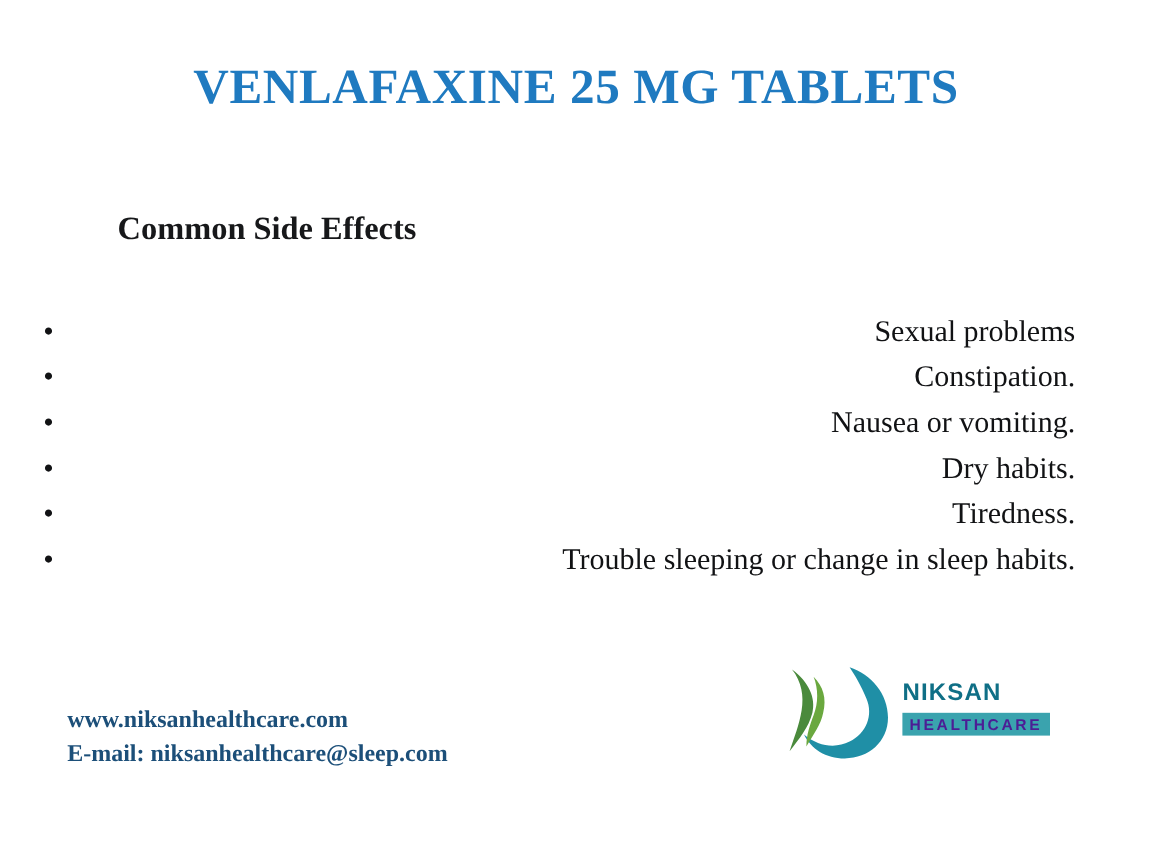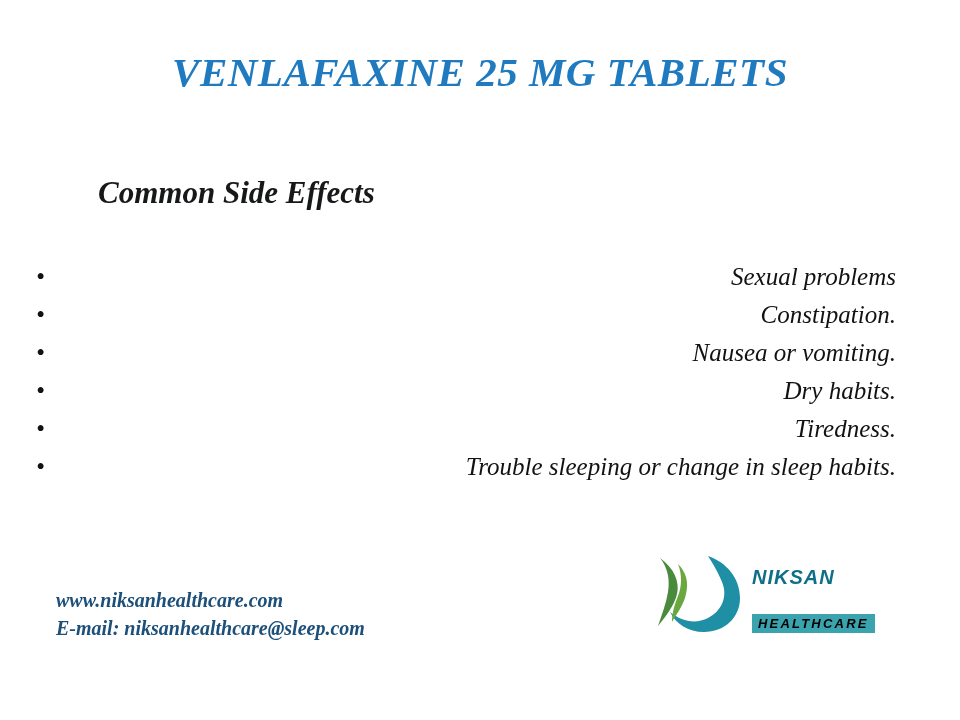--- a/index.html
+++ b/index.html
@@ -12,42 +12,41 @@
     background: #ffffff;
     font-family: "Liberation Serif", serif;
     overflow: hidden;
   }
   .slide {
     position: relative;
     width: 960px;
     height: 664px;
     box-sizing: border-box;
     background: #ffffff;
-    font-style: italic;
   }
   .slide-title {
     position: absolute;
     top: 48px;
     left: 0;
     width: 960px;
     text-align: center;
     font-family: "Liberation Serif", serif;
     font-weight: bold;
     font-size: 41px;
     letter-spacing: 0.5px;
     color: #1f7ac0;
     white-space: nowrap;
   }
   .section-heading {
     position: absolute;
     top: 175px;
     left: 98px;
     font-family: "Liberation Serif", serif;
     font-weight: bold;
-    font-size: 31px;
+    font-size: 27px;
     color: #17181a;
   }
   .bullet-list {
     position: absolute;
     top: 258px;
     left: 36px;
     width: 860px;
     list-style: none;
     margin: 0;
     padding: 0;
@@ -109,26 +108,25 @@
     font-size: 20px;
     letter-spacing: 1px;
     color: #0f6f86;
     line-height: 34px;
   }
   .logo-sub {
     font-family: "Liberation Sans", sans-serif;
     font-weight: bold;
     font-size: 13px;
     letter-spacing: 2.2px;
-    color: #000000;
+    color: #4c1d95;
     background: #3aa3ae;
     display: inline-block;
     padding: 2px 6px 2px 6px;
     line-height: 15px;
-    margin-top: 20px;
   }
 </style>
 </head>
 <body>
 
 <div class="slide">
 
   <div class="slide-title">VENLAFAXINE 25 MG TABLETS</div>
 
   <div class="section-heading">Common Side Effects</div>

